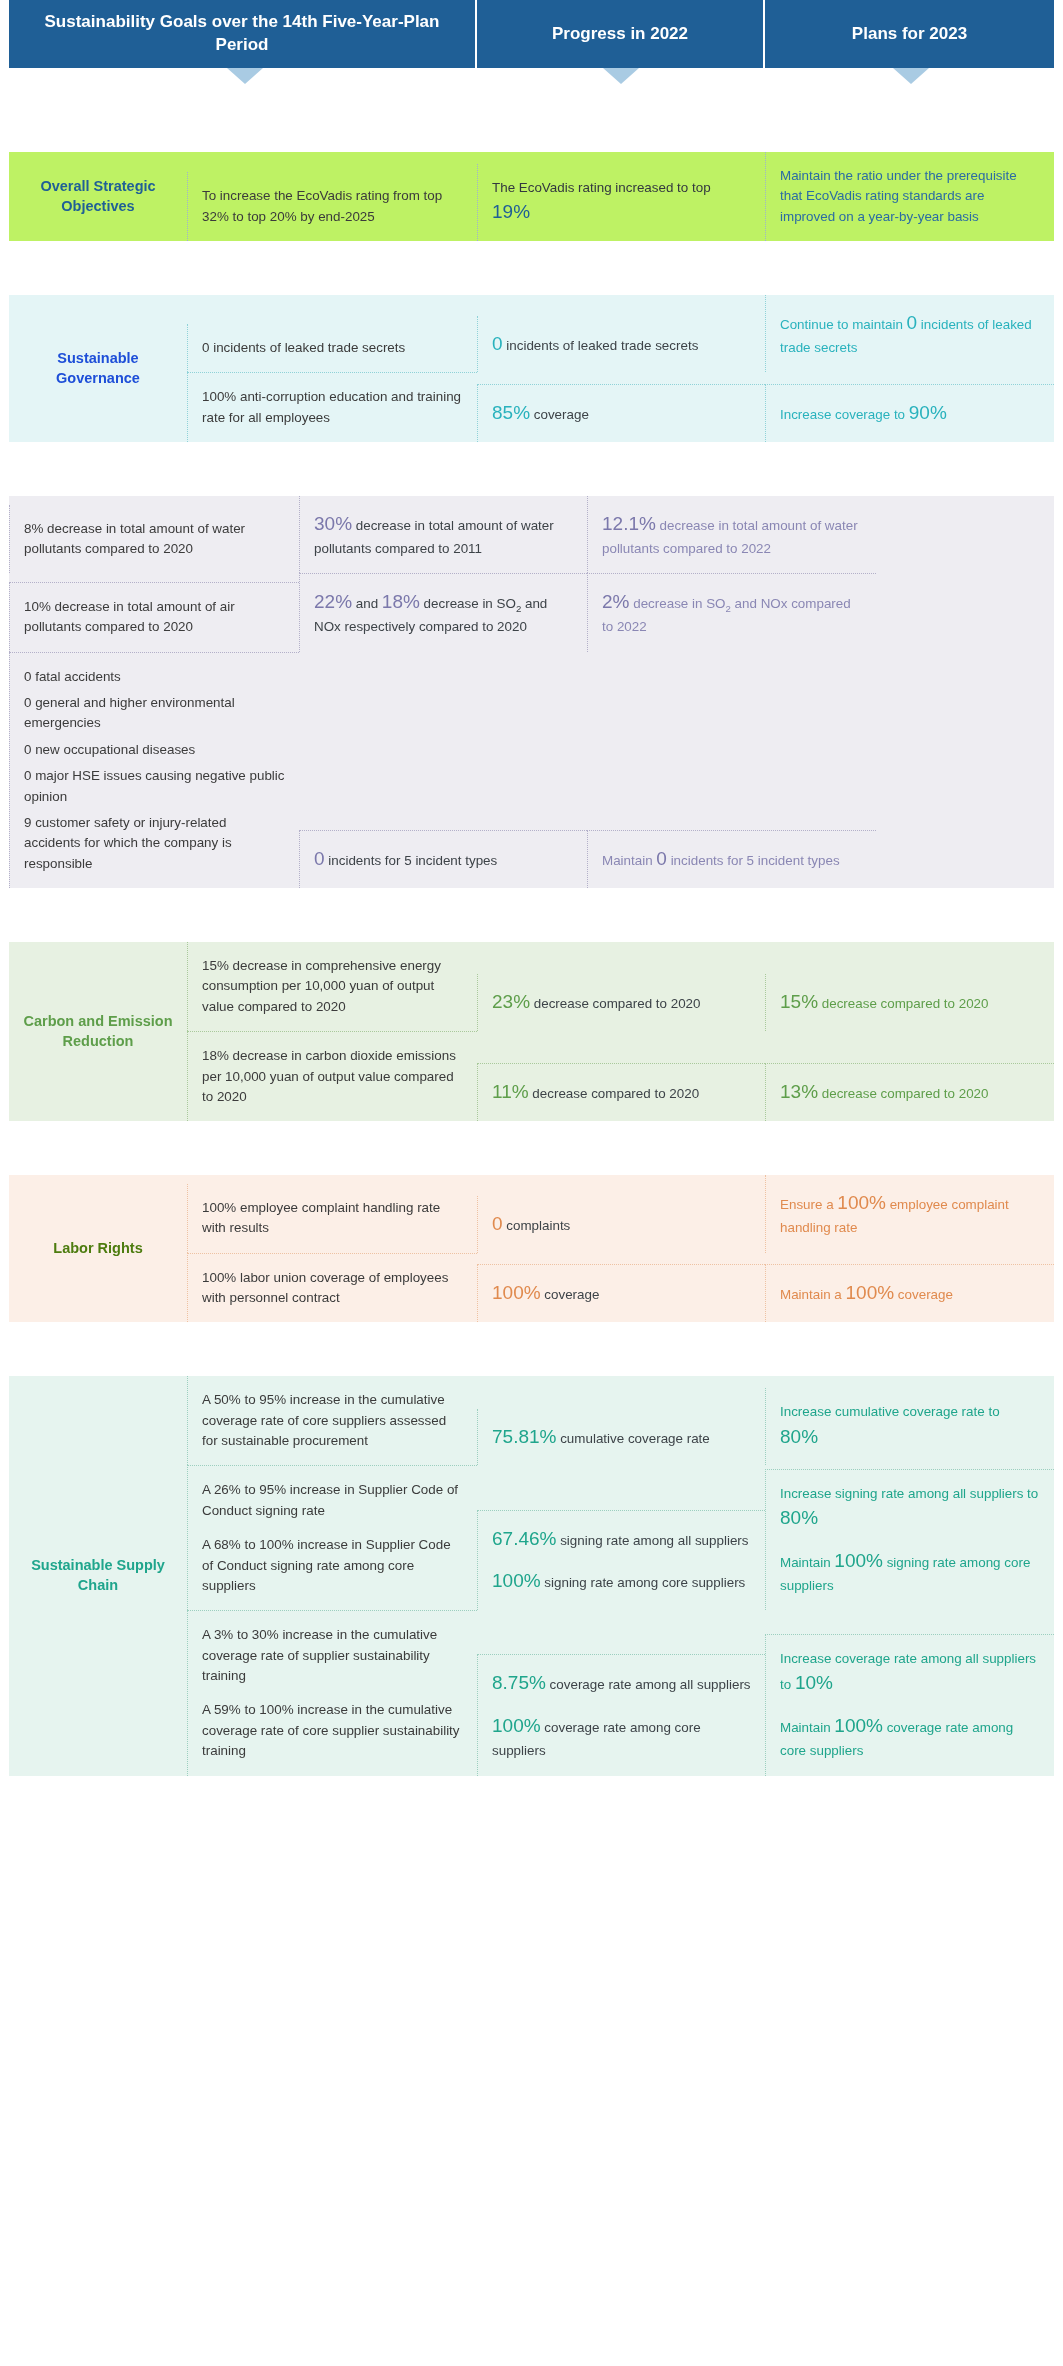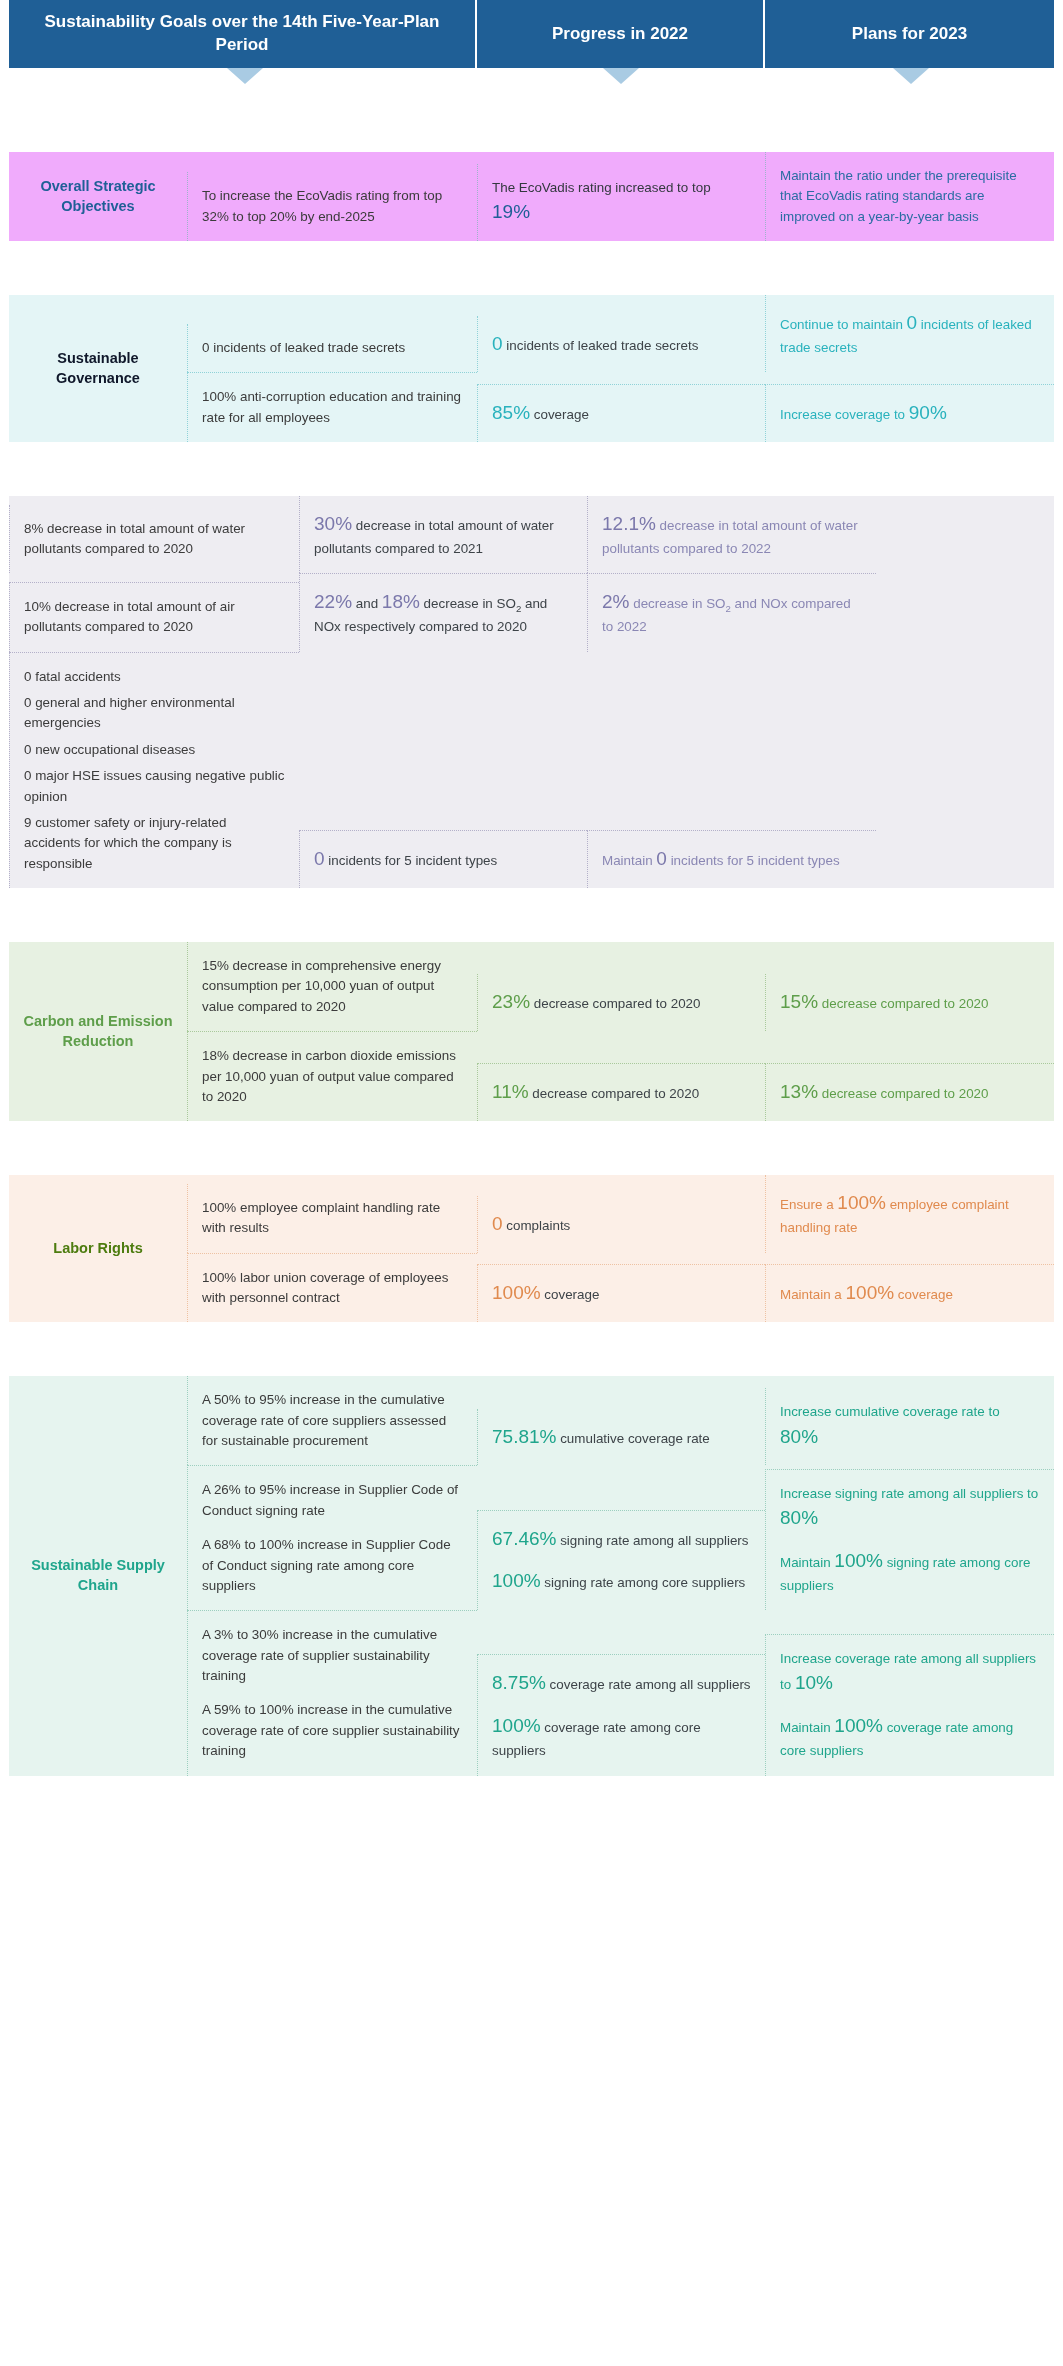--- a/index.html
+++ b/index.html
@@ -94,30 +94,30 @@
   .big { font-size: 19px; }
 
   .vdash { border-left: 1px dotted #9aa7b5; }
   .hdash { border-top: 1px dotted #9aa7b5; }
 
   .spacer { height: 54px; }
 
   sub { font-size: 0.72em; }
 
   
-  .t-blue { background: #f0abfc; }
+  .t-blue { background: #bef264; }
   .t-blue .cat { color: #1f5f96; }
   .t-blue .cellB { color: #33383f; }
   .t-blue .cellC { color: #2b6ca3; }
   .t-blue .cellB .big, .t-blue .cellB .mid { color: #1f5f96; font-weight: normal; }
   .t-blue .vdash { border-left-color: #9fb3cc; }
 
   
   .t-teal { background: #e4f5f6; }
-  .t-teal .cat { color: #0f172a; }
+  .t-teal .cat { color: #1d4ed8; }
   .t-teal .cellB { color: #3d4348; }
   .t-teal .cellC { color: #29b2bd; }
   .t-teal .cellB .big, .t-teal .cellB .mid { color: #29b2bd; }
   .t-teal .cellC .big, .t-teal .cellC .mid { color: #29b2bd; }
   .t-teal .vdash { border-left-color: #8fd2d8; }
   .t-teal .hdash { border-top-color: #8fd2d8; }
 
   
   .t-purple { background: #eeedf2; }
   .t-purple .cat { color: #7b78ab; }
@@ -219,21 +219,21 @@
     </div>
   </div>
 
   <div class="spacer"></div>
 
   <div class="block t-purple">
     <div class="rows">
       <div class="row">
         <div class="cellA vdash">8% decrease in total amount of water pollutants compared to 2020</div>
         <div class="cellB vdash">
-          <span class="big">30%</span><span> decrease in total amount of water pollutants compared to 2021</span>
+          <span class="big">30%</span><span> decrease in total amount of water pollutants compared to 2011</span>
         </div>
         <div class="cellC vdash">
           <span class="big">12.1%</span><span> decrease in total amount of water pollutants compared to 2022</span>
         </div>
       </div>
       <div class="row">
         <div class="cellA vdash hdash">10% decrease in total amount of air pollutants compared to 2020</div>
         <div class="cellB vdash hdash">
           <span class="big">22%</span><span> and </span><span class="big">18%</span><span> decrease in SO<sub>2</sub> and NOx respectively compared to 2020</span>
         </div>

